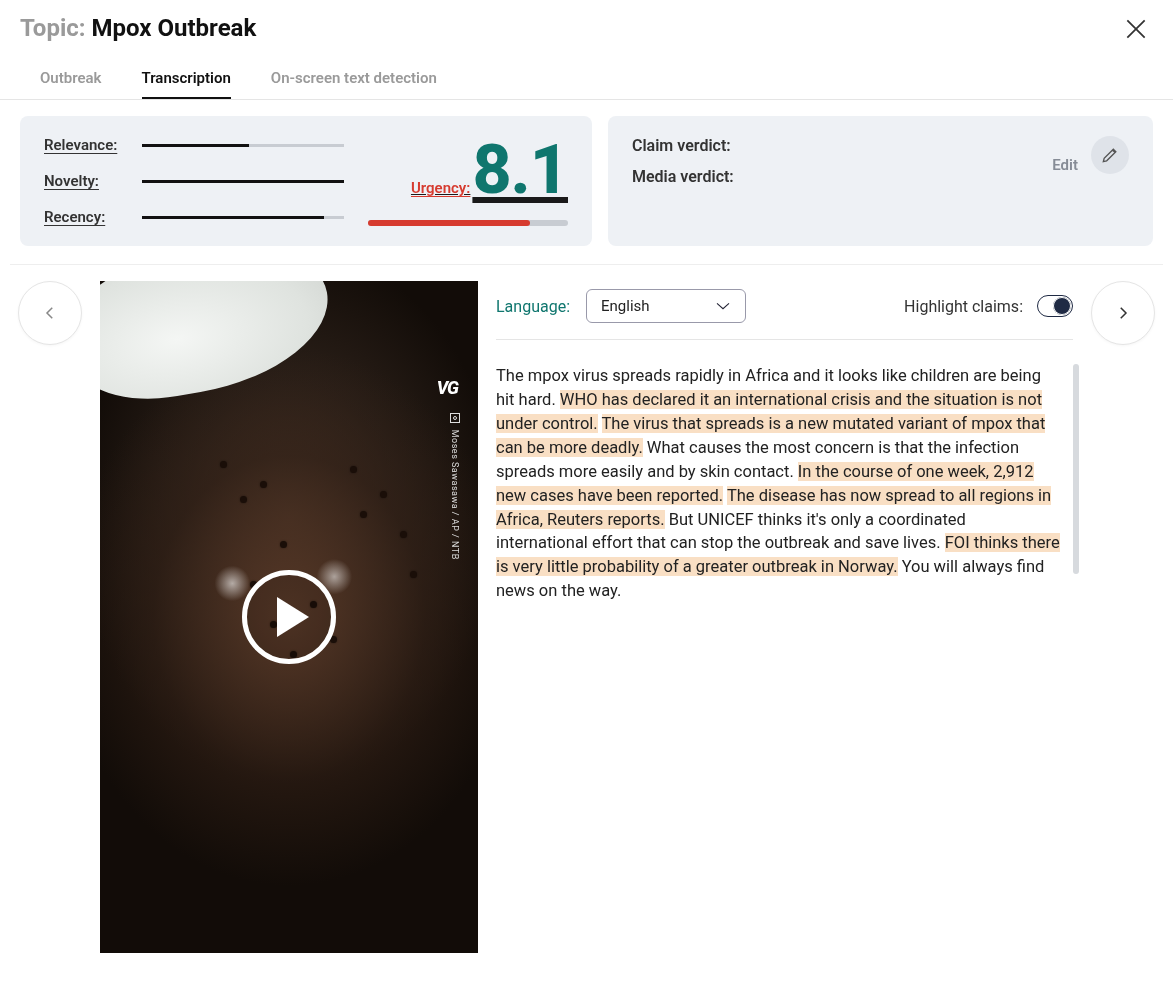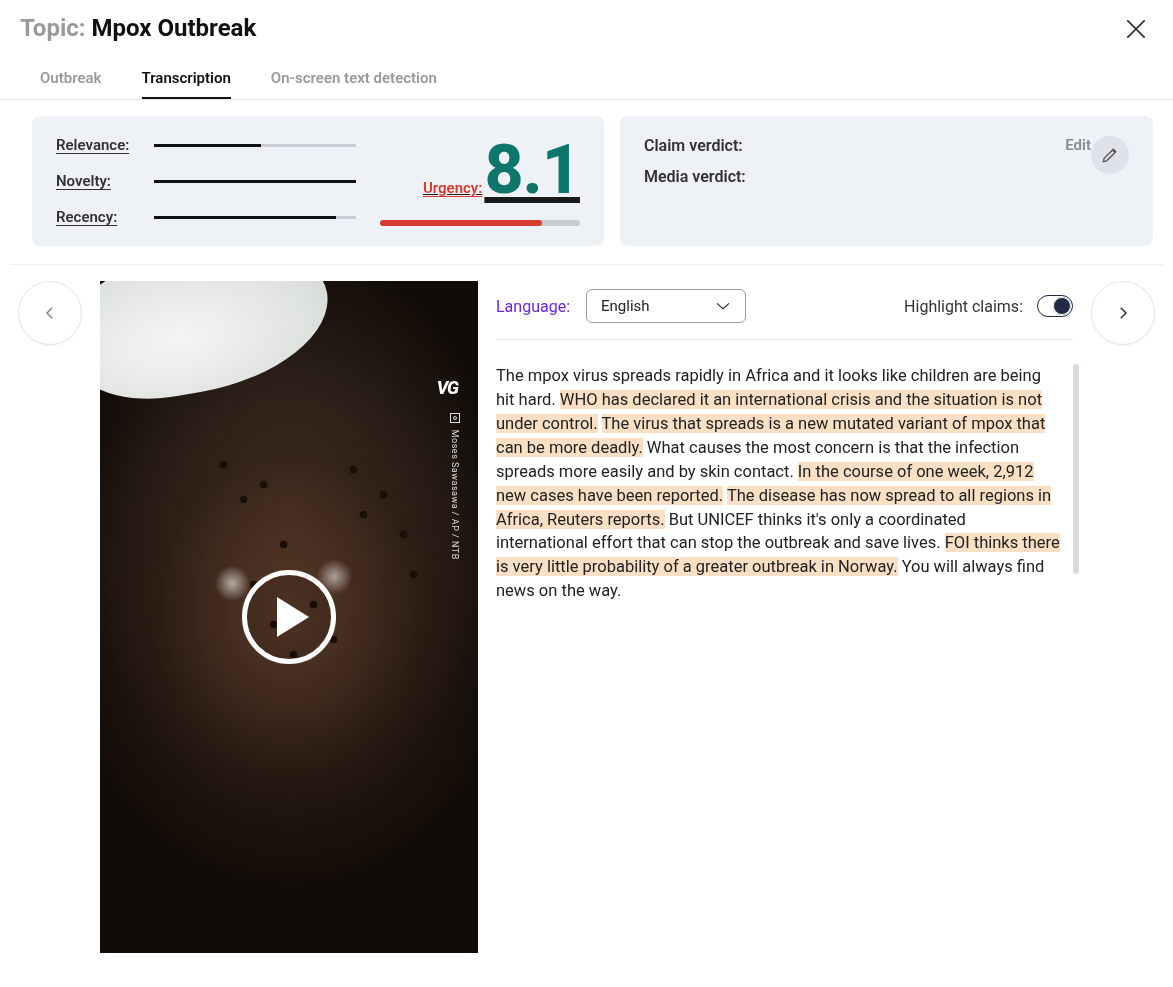--- a/index.html
+++ b/index.html
@@ -38,21 +38,21 @@
   .tab {
     font-size: 15px; font-weight: 600;
     color: #9a9a9a; padding-bottom: 10px;
     cursor: pointer; border-bottom: 2px solid transparent;
   }
   .tab.active { color: #111; border-bottom-color: #111; }
 
   
   .metrics-row {
     display: flex; gap: 16px;
-    padding: 16px 20px 0 32px;
+    padding: 16px 20px 0 20px;
   }
   .panel {
     background: #eef1f5;
     border-radius: 8px;
     padding: 20px 24px;
     flex: 1;
   }
   .metrics-panel { display: flex; align-items: stretch; }
   .metrics-left { flex: 0 0 300px; display: flex; flex-direction: column; gap: 18px; }
   .metric-row { display: flex; align-items: center; gap: 18px; }
@@ -83,21 +83,21 @@
   .urgency-bar-fill {
     position: absolute; top: 0; left: 0; height: 100%;
     background: #d63b2f; border-radius: 3px;
   }
 
   .verdict-panel {
     display: flex; justify-content: space-between; align-items: flex-start;
   }
   .verdicts { display: flex; flex-direction: column; gap: 12px; }
   .verdict-label { font-size: 16px; font-weight: 600; color: #333; }
-  .edit-group { display: flex; align-items: flex-start; gap: 0; }
+  .edit-group { display: flex; align-items: flex-end; gap: 13px; }
   .edit-text { font-size: 15px; font-weight: 600; color: #868c96; }
   .edit-icon-btn {
     width: 38px; height: 38px; border-radius: 50%;
     background: #dfe3e9; border: none; cursor: pointer;
     display: flex; align-items: center; justify-content: center;
   }
   .edit-icon-btn svg { width: 20px; height: 20px; stroke: #555; stroke-width: 1.6; fill: none; }
 
   .divider {
     margin: 18px 10px 0 10px;
@@ -197,21 +197,21 @@
   
   .transcript-col {
     flex: 1; margin-right: 80px;
     display: flex; flex-direction: column;
   }
   .transcript-controls {
     display: flex; align-items: center; justify-content: space-between;
     padding: 8px 0 16px 0; border-bottom: 1px solid #e5e5e5;
   }
   .lang-group { display: flex; align-items: center; gap: 16px; }
-  .lang-label { font-size: 16px; color: #6d28d9; }
+  .lang-label { font-size: 16px; color: #0f766e; }
   .lang-select {
     display: flex; align-items: center; justify-content: space-between;
     width: 160px; height: 34px; padding: 0 14px;
     border: 1px solid #99a; border-radius: 6px;
     font-size: 15px; color: #222; cursor: pointer; background: #fff;
   }
   .lang-select svg { width: 16px; height: 10px; stroke: #223; stroke-width: 1.6; fill: none; }
 
   .claims-group { display: flex; align-items: center; gap: 14px; text-align: center; }
   .claims-label { font-size: 16px; color: #333; }

